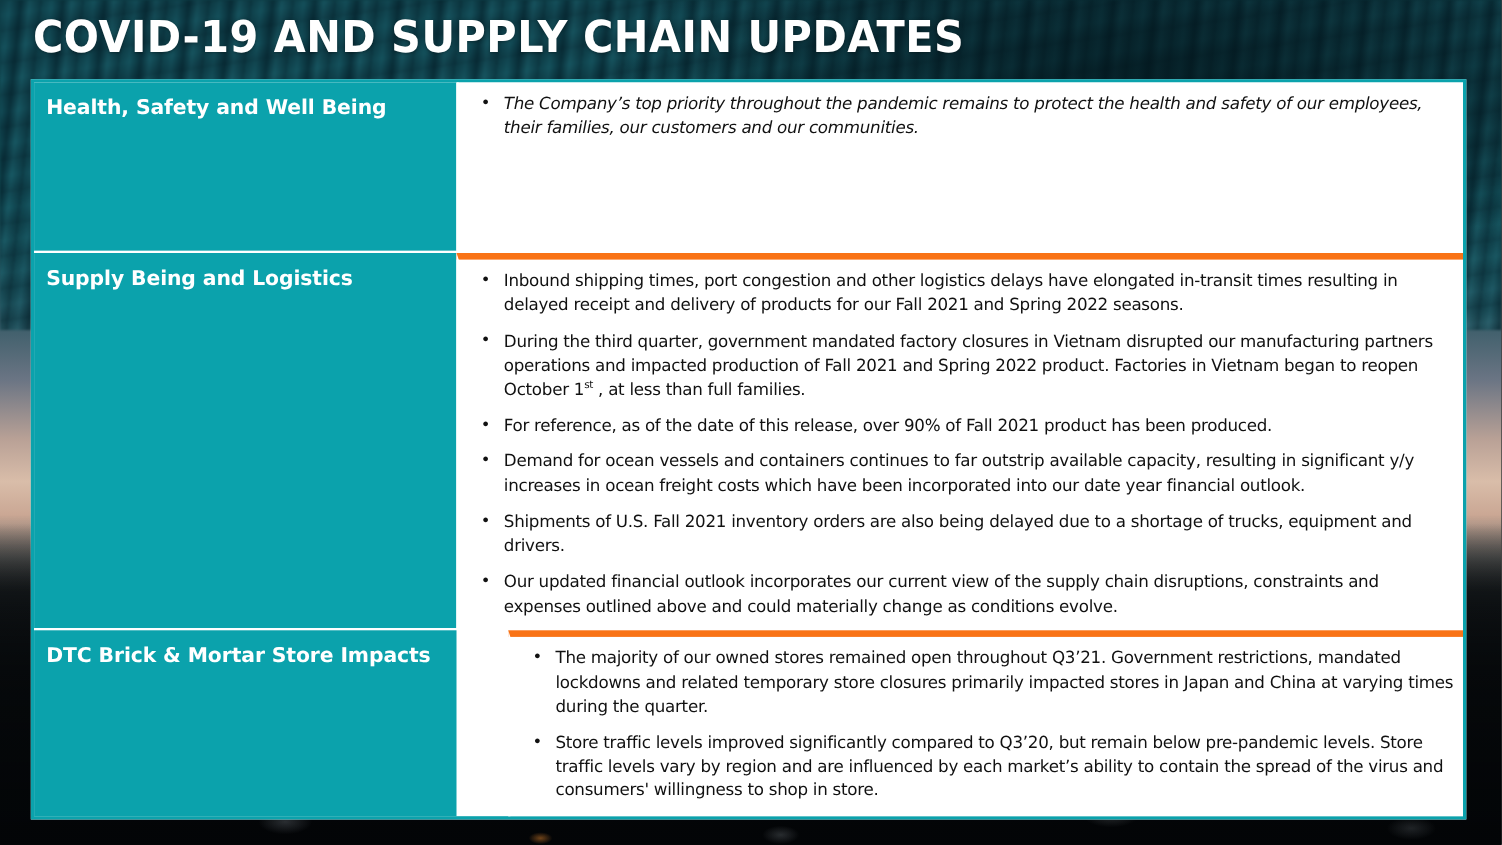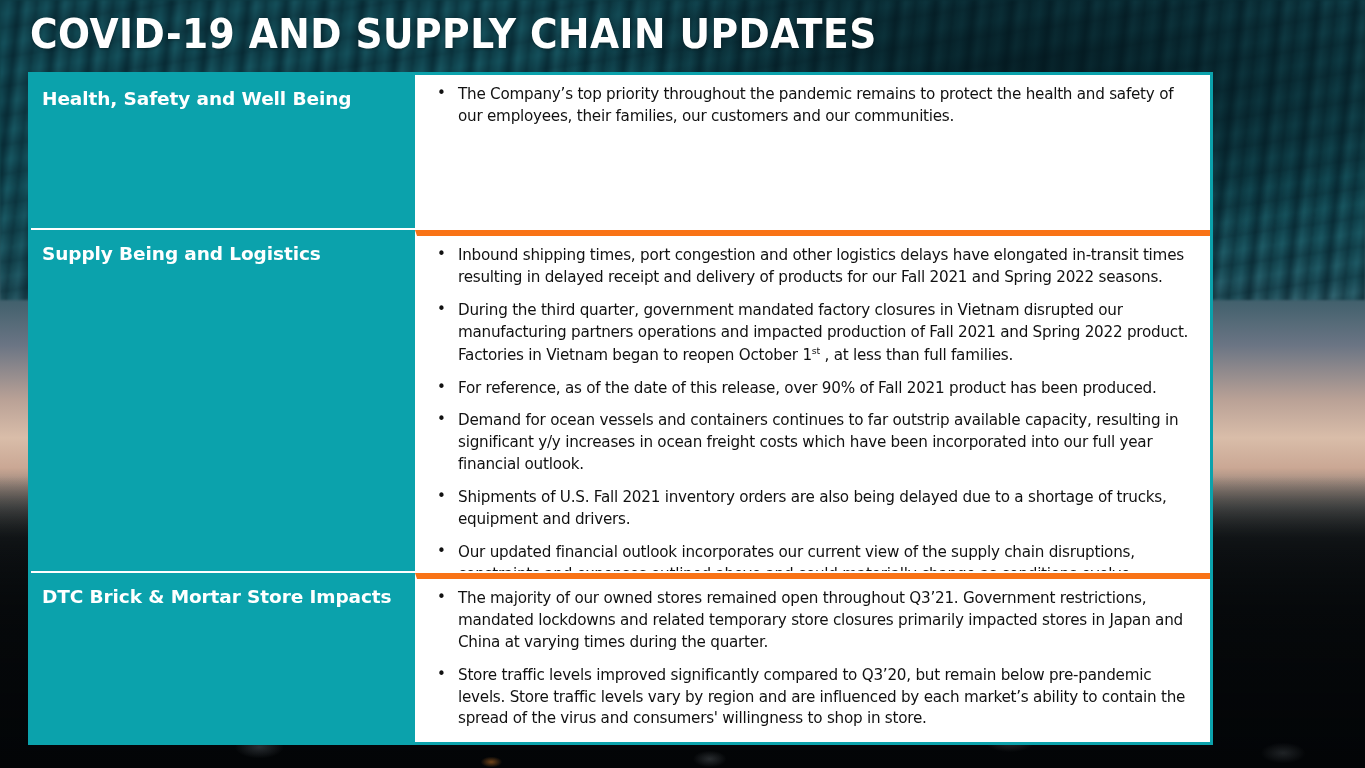--- a/index.html
+++ b/index.html
@@ -109,37 +109,37 @@
     transform-origin: left center;
     white-space: nowrap;
     text-shadow: 0 1px 3px rgba(0,0,0,0.35);
   }
 
   
   .table {
     position: absolute;
     left: 28px;
     top: 72px;
-    width: 1185px;
+    width: 1305px;
     height: 673px;
     box-sizing: border-box;
     border: 3px solid #0ba2ac;
     background: #ffffff;
     display: flex;
     flex-direction: column;
   }
   .row {
     display: flex;
     box-sizing: border-box;
     position: relative;
   }
   .row + .row { border-top: 2px solid #ffffff; }
   .row.r1 { height: 153px; }
   .row.r2 { height: 343px; }
-  .row.r3 { height: 171px; }
+  .row.r3 { height: 171px; gap: 47px; }
 
   .cell-head {
     width: 384px;
     flex: 0 0 384px;
     background: #0ba2ac;
     box-sizing: border-box;
     padding: 14px 0 0 11px;
     position: relative;
   }
   .cell-head .label {
@@ -154,21 +154,21 @@
 
   .cell-body {
     flex: 1 1 auto;
     background: #ffffff;
     box-sizing: border-box;
     border-left: 2px solid #ffffff;
     border-top: 6px solid #f97316;
     padding: 9px 8px 0 12px;
     position: relative;
   }
-  .row.r1 .cell-body { border-top: none; }
+  .row.r1 .cell-body { border-top: none; font-style: italic; }
 
   ul.bullets {
     list-style: none;
     margin: 0;
     padding: 0;
   }
   ul.bullets li {
     position: relative;
     padding-left: 29px;
     margin: 0 0 11px 0;
@@ -216,21 +216,21 @@
 
     <div class="row r2">
       <div class="cell-head">
         <div class="label">Supply Being and Logistics</div>
       </div>
       <div class="cell-body">
         <ul class="bullets">
             <li><span>Inbound shipping times, port congestion and other logistics delays have elongated in-transit times resulting in delayed receipt and delivery of products for our Fall 2021 and Spring 2022 seasons.</span></li>
             <li><span>During the third quarter,  government mandated factory closures in Vietnam disrupted our manufacturing partners operations and impacted production of Fall 2021 and Spring 2022 product. Factories in Vietnam began to reopen October 1</span><sup>st</sup><span> , at less than full families.</span></li>
             <li><span>For reference, as of the date of this release, over 90% of Fall 2021 product has been produced.</span></li>
-            <li><span>Demand for ocean vessels and containers continues to far outstrip available capacity, resulting  in significant y/y increases in ocean freight costs which have been incorporated into our full year financial outlook.</span></li>
+            <li><span>Demand for ocean vessels and containers continues to far outstrip available capacity, resulting  in significant y/y increases in ocean freight costs which have been incorporated into our date year financial outlook.</span></li>
             <li><span>Shipments of U.S. Fall 2021 inventory orders are also being delayed due to a shortage of trucks, equipment and drivers.</span></li>
             <li><span>Our updated financial outlook incorporates our current view of the supply chain disruptions, constraints and expenses outlined above and could materially change as conditions evolve.</span></li>
           </ul>
       </div>
     </div>
 
     <div class="row r3">
       <div class="cell-head">
         <div class="label">DTC Brick &amp; Mortar Store Impacts</div>
       </div>

